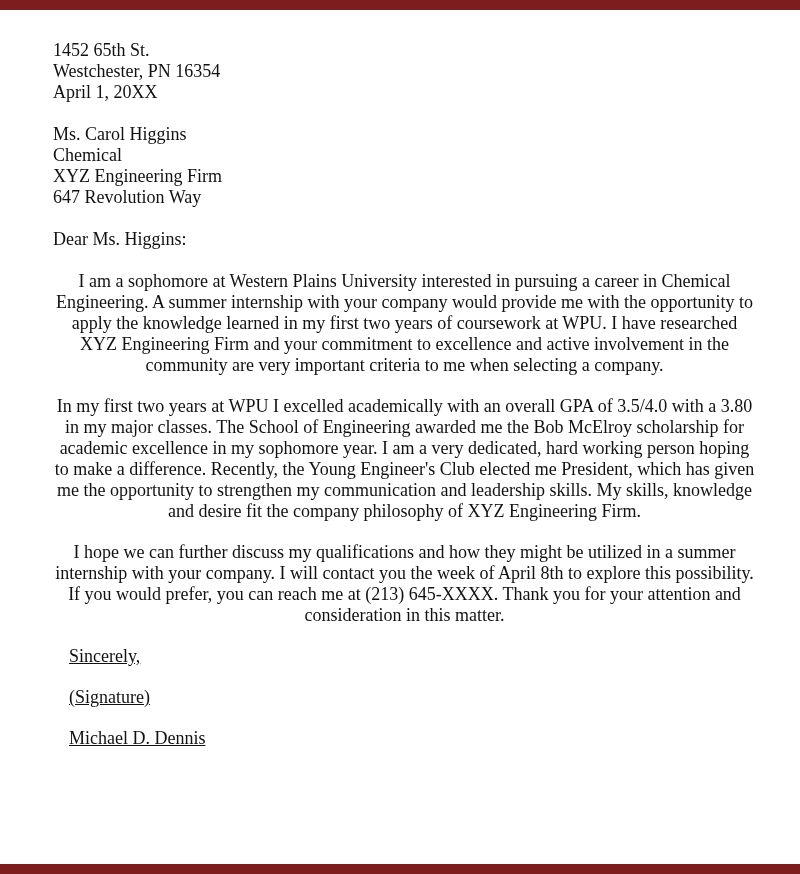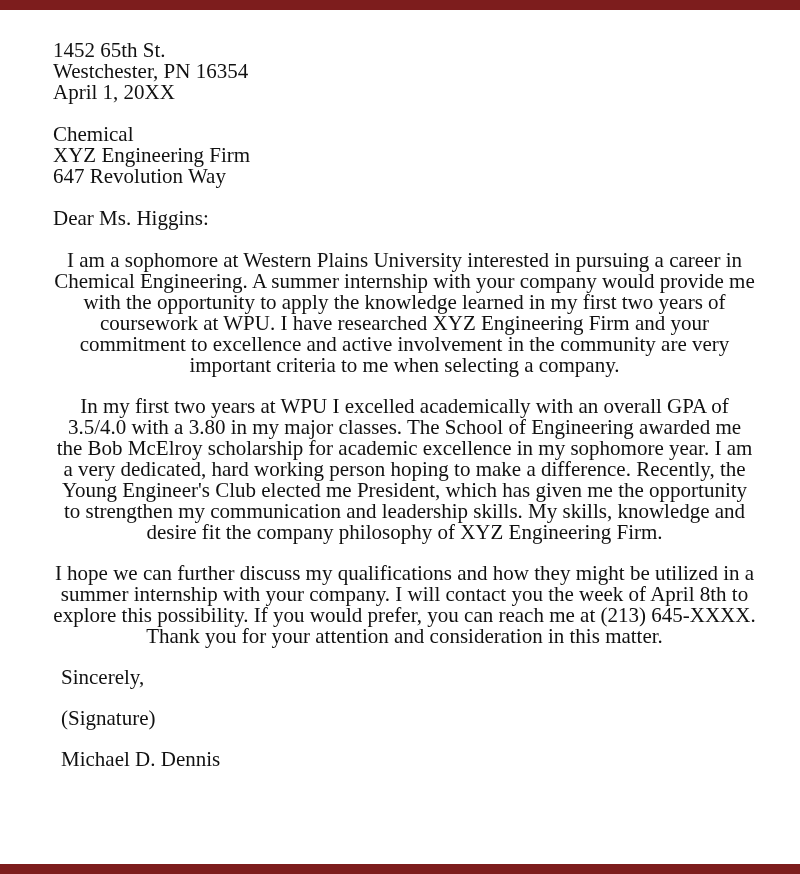--- a/index.html
+++ b/index.html
@@ -23,38 +23,39 @@
     height: 10px;
     background: var(--accent, #7d1d1d);
   }
   .border-bar.top { top: 0; }
   .border-bar.bottom { bottom: 0; }
   .content {
     position: absolute;
     top: 40px;
     left: 53px;
     right: 44px;
-    font-size: 21px;
+    font-size: 18px;
     line-height: 21px;
   }
   .addr-block {
     margin: 0 0 21px 0;
   }
   .addr-block div {
     margin: 0;
   }
   .salutation {
     margin: 0 0 21px 0;
   }
   p.body-par {
     margin: 0 0 20px 0;
     text-align: center;
   }
   .closing-line {
-    margin: 0 0 20px 8px;
+    margin: 0 0 20px 16px;
+    text-decoration: underline;
   }
   .closing-line.last {
     margin-bottom: 0;
   }
 </style>
 </head>
 <body>
 
 <div class="page" style="background: rgb(255, 255, 255);">
 
@@ -62,20 +63,21 @@
 
   <div class="content">
 
     <div class="addr-block">
       <div>1452 65th St.</div>
       <div>Westchester, PN 16354</div>
       <div>April 1, 20XX</div>
     </div>
 
     <div class="addr-block">
+      <div>Ms. Carol Higgins</div>
       <div>Chemical</div>
       <div>XYZ Engineering Firm</div>
       <div>647 Revolution Way</div>
     </div>
 
     <div class="salutation">Dear Ms. Higgins:</div>
 
     <p class="body-par">I am a sophomore at Western Plains University interested in pursuing a career in Chemical Engineering. A summer internship with your company would provide me with the opportunity to apply the knowledge learned in my first two years of coursework at WPU. I have researched XYZ Engineering Firm and your commitment to excellence and active involvement in the community are very important criteria to me when selecting a company.</p>
     <p class="body-par">In my first two years at WPU I excelled academically with an overall GPA of 3.5/4.0 with a 3.80 in my major classes. The School of Engineering awarded me the Bob McElroy scholarship for academic excellence in my sophomore year. I am a very dedicated, hard working person hoping to make a difference. Recently, the Young Engineer's Club elected me President, which has given me the opportunity to strengthen my communication and leadership skills. My skills, knowledge and desire fit the company philosophy of XYZ Engineering Firm.</p>
     <p class="body-par">I hope we can further discuss my qualifications and how they might be utilized in a summer internship with your company. I will contact you the week of April 8th to explore this possibility. If you would prefer, you can reach me at (213) 645-XXXX. Thank you for your attention and consideration in this matter.</p>

